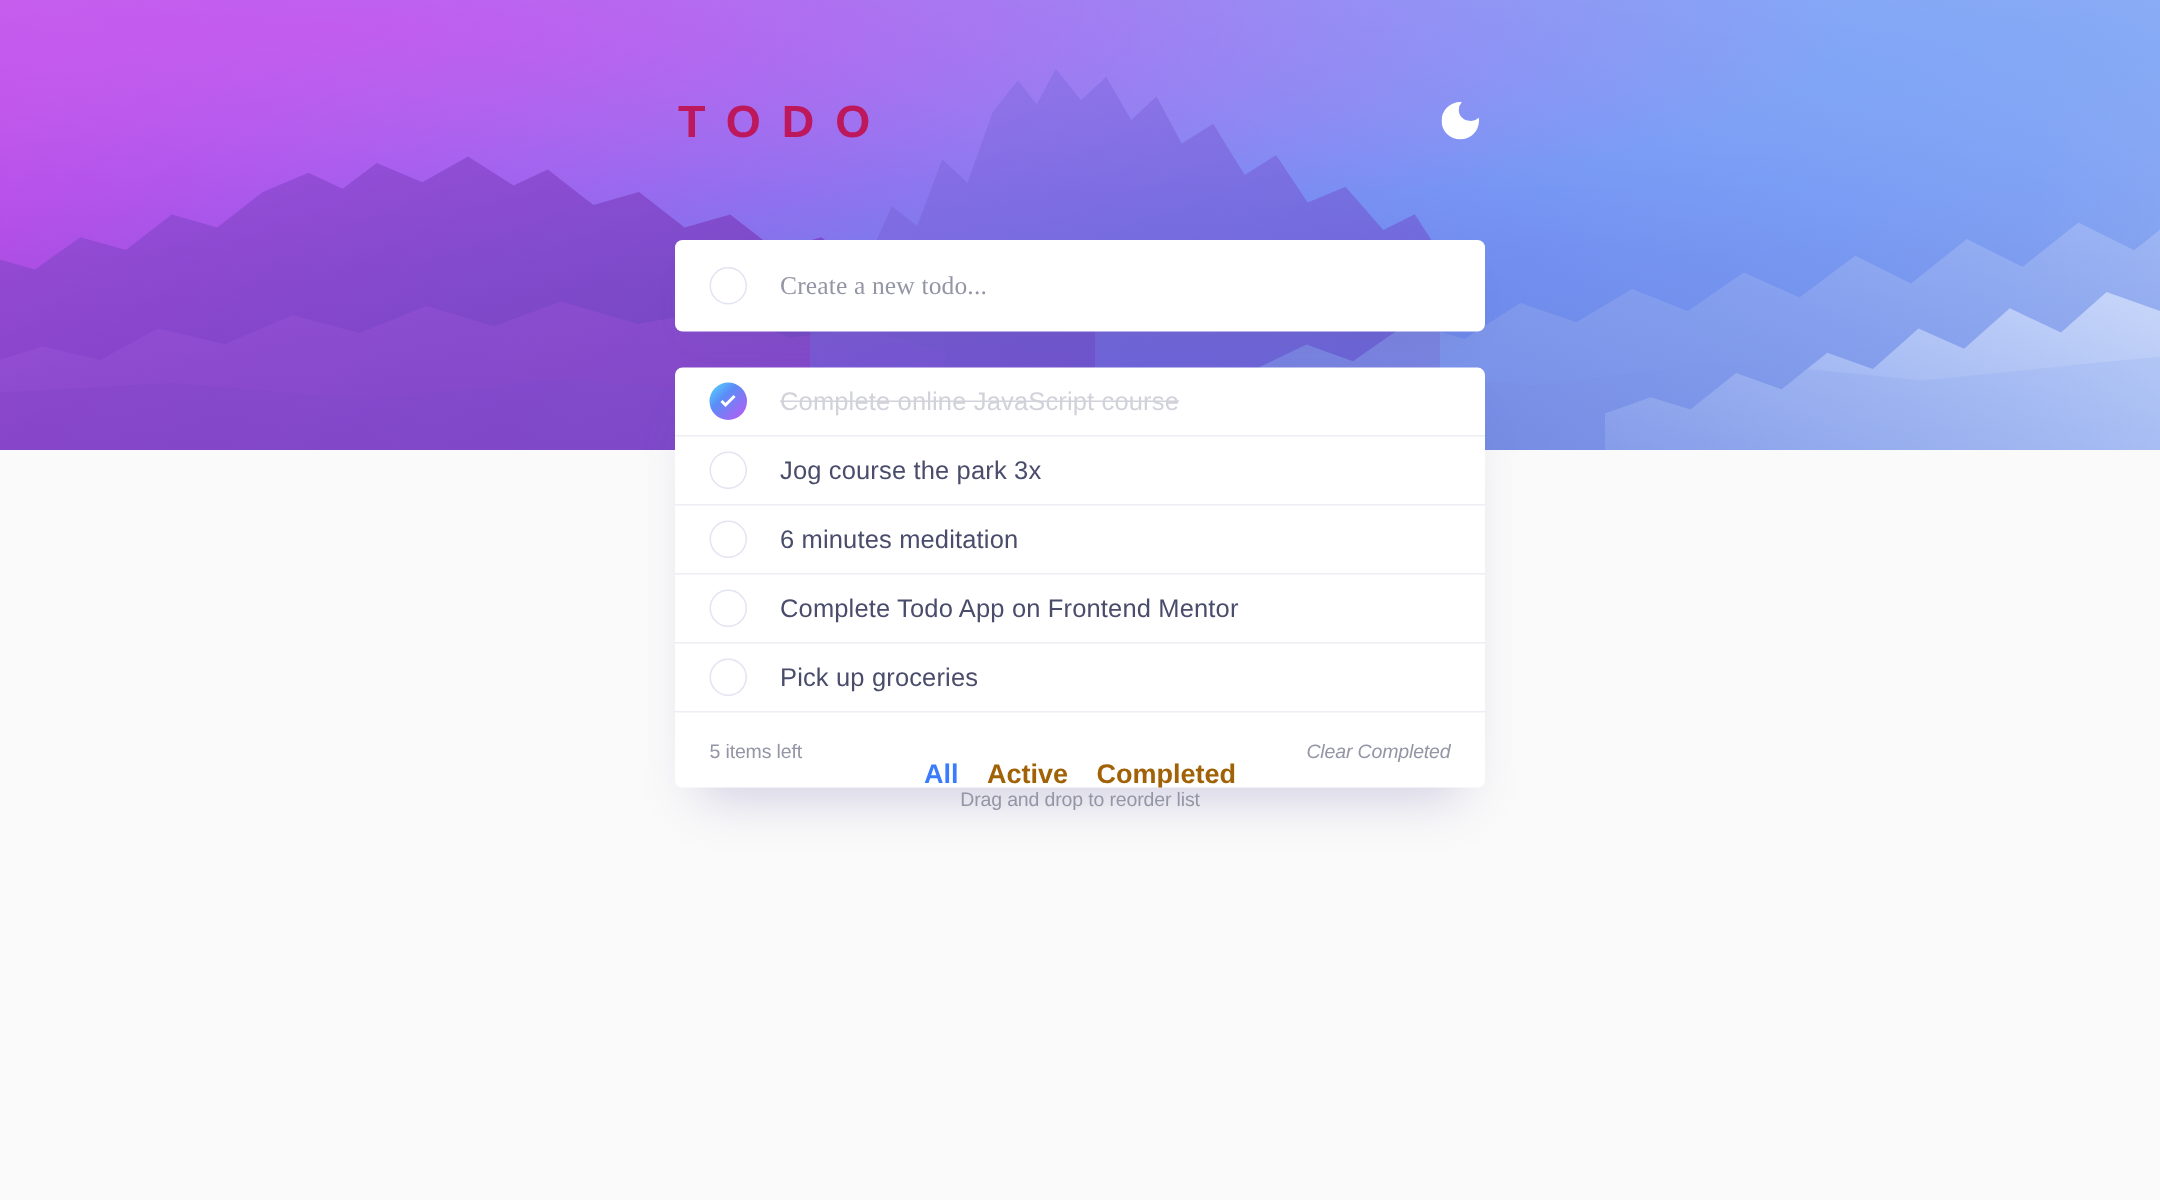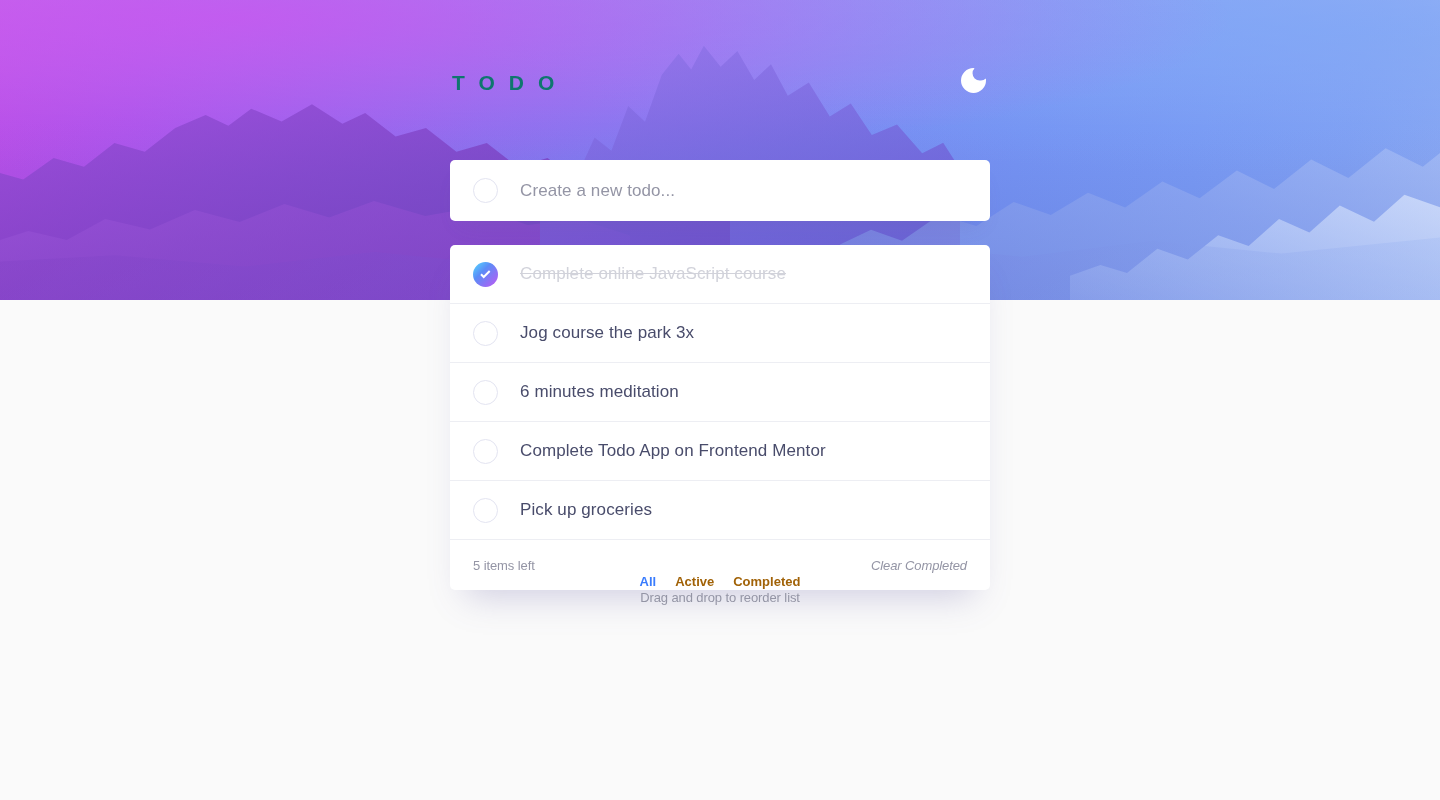--- a/index.html
+++ b/index.html
@@ -142,22 +142,22 @@
   
   .app-header {
     height: 160px;
     display: flex;
     align-items: center;
     justify-content: space-between;
     padding: 0 2px;
   }
 
   .app-title {
-    color: #0f766e;
-    font-size: 21px;
+    color: #be185d;
+    font-size: 30px;
     font-weight: bold;
     letter-spacing: 14px;
     line-height: 1;
     padding-top: 4px;
   }
 
   .theme-toggle {
     width: 30px;
     height: 30px;
     display: flex;
@@ -198,38 +198,38 @@
     justify-content: center;
   }
   .circle.checked svg { display: block; }
 
   .new-todo-input {
     flex: 1;
     border: none;
     outline: none;
     background: transparent;
     margin-left: 22px;
-    font-family: Liberation Sans, sans-serif;
+    font-family: Liberation Serif, serif;
     font-size: 17px;
     letter-spacing: .1px;
     color: #14532d;
   }
   .new-todo-input::placeholder { color: #9495A5; }
 
   
   .list-card {
     margin-top: 24px;
     background: #FFFFFF;
     border-radius: 5px;
     box-shadow: 0 22px 34px -16px rgba(96, 90, 160, .28);
     overflow: hidden;
   }
 
   .todo-row {
-    height: 59px;
+    height: 46px;
     display: flex;
     align-items: center;
     padding: 0 23px;
     border-bottom: 1px solid #EDEEF3;
     cursor: grab;
   }
 
   .todo-label {
     margin-left: 22px;
     font-size: 17px;
@@ -262,21 +262,21 @@
   .filters {
     position: absolute;
     left: 0; right: 0;
     display: flex;
     justify-content: center;
     gap: 19px;
     pointer-events: none;
   }
   .filter {
     pointer-events: auto;
-    font-size: 13px;
+    font-size: 18px;
     font-weight: bold;
     color: #9495A5;
     cursor: pointer;
     background: none;
     border: none;
     font-family: "Liberation Sans", sans-serif;
     margin-top: 32px;
   }
   .filter.muted { color: #a16207; }
   .filter.active { color: #3A7CFD; }

